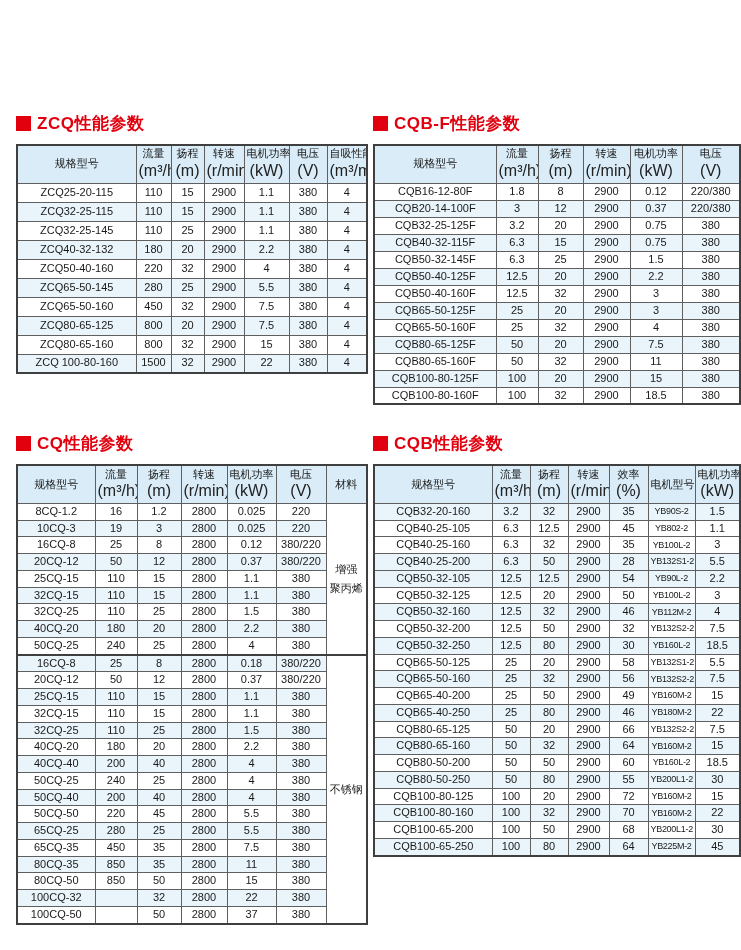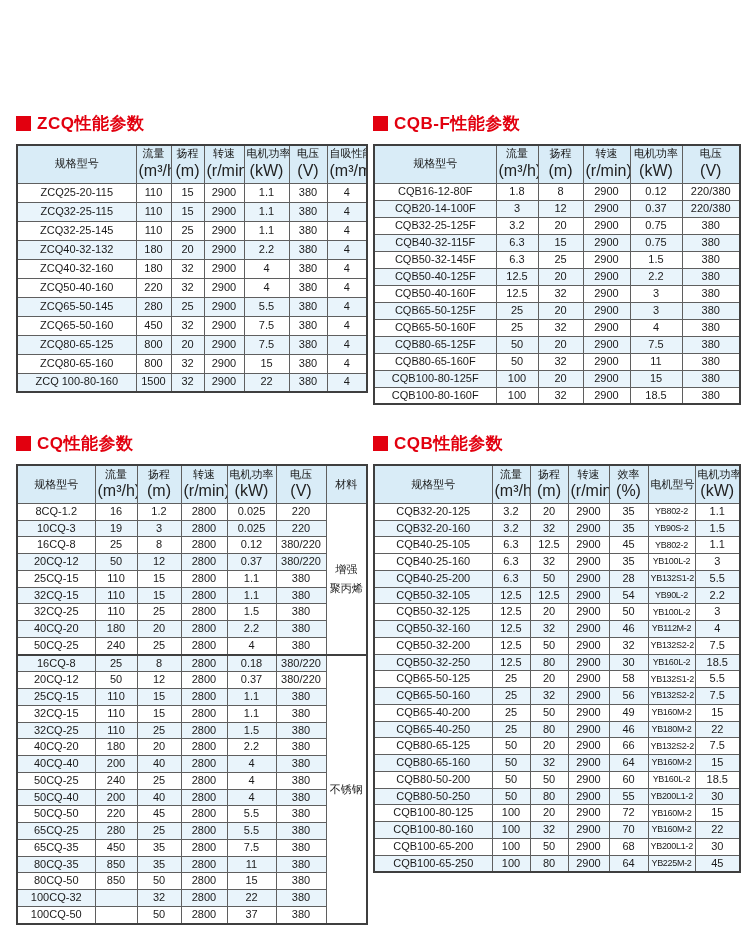--- a/index.html
+++ b/index.html
@@ -126,29 +126,20 @@
             <tr class="stripe">
               <td>ZCQ40-32-132</td>
               <td>180</td>
               <td>20</td>
               <td>2900</td>
               <td>2.2</td>
               <td>380</td>
               <td>4</td>
             </tr>
             <tr>
-              <td>ZCQ40-32-160</td>
-              <td>180</td>
-              <td>32</td>
-              <td>2900</td>
-              <td>4</td>
-              <td>380</td>
-              <td>4</td>
-            </tr>
-            <tr>
               <td>ZCQ50-40-160</td>
               <td>220</td>
               <td>32</td>
               <td>2900</td>
               <td>4</td>
               <td>380</td>
               <td>4</td>
             </tr>
             <tr class="stripe">
               <td>ZCQ65-50-145</td>
@@ -586,29 +577,20 @@
               <th>规格型号</th>
               <th>流量<span class="unit">(m³/h)</span></th>
               <th>扬程<span class="unit">(m)</span></th>
               <th>转速<span class="unit">(r/min)</span></th>
               <th>效率<span class="unit">(%)</span></th>
               <th>电机型号</th>
               <th>电机功率<span class="unit">(kW)</span></th>
             </tr>
           </thead>
           <tbody>
-            <tr>
-              <td>CQB32-20-125</td>
-              <td>3.2</td>
-              <td>20</td>
-              <td>2900</td>
-              <td>35</td>
-              <td>YB802-2</td>
-              <td>1.1</td>
-            </tr>
             <tr class="stripe">
               <td>CQB32-20-160</td>
               <td>3.2</td>
               <td>32</td>
               <td>2900</td>
               <td>35</td>
               <td>YB90S-2</td>
               <td>1.5</td>
             </tr>
             <tr>

